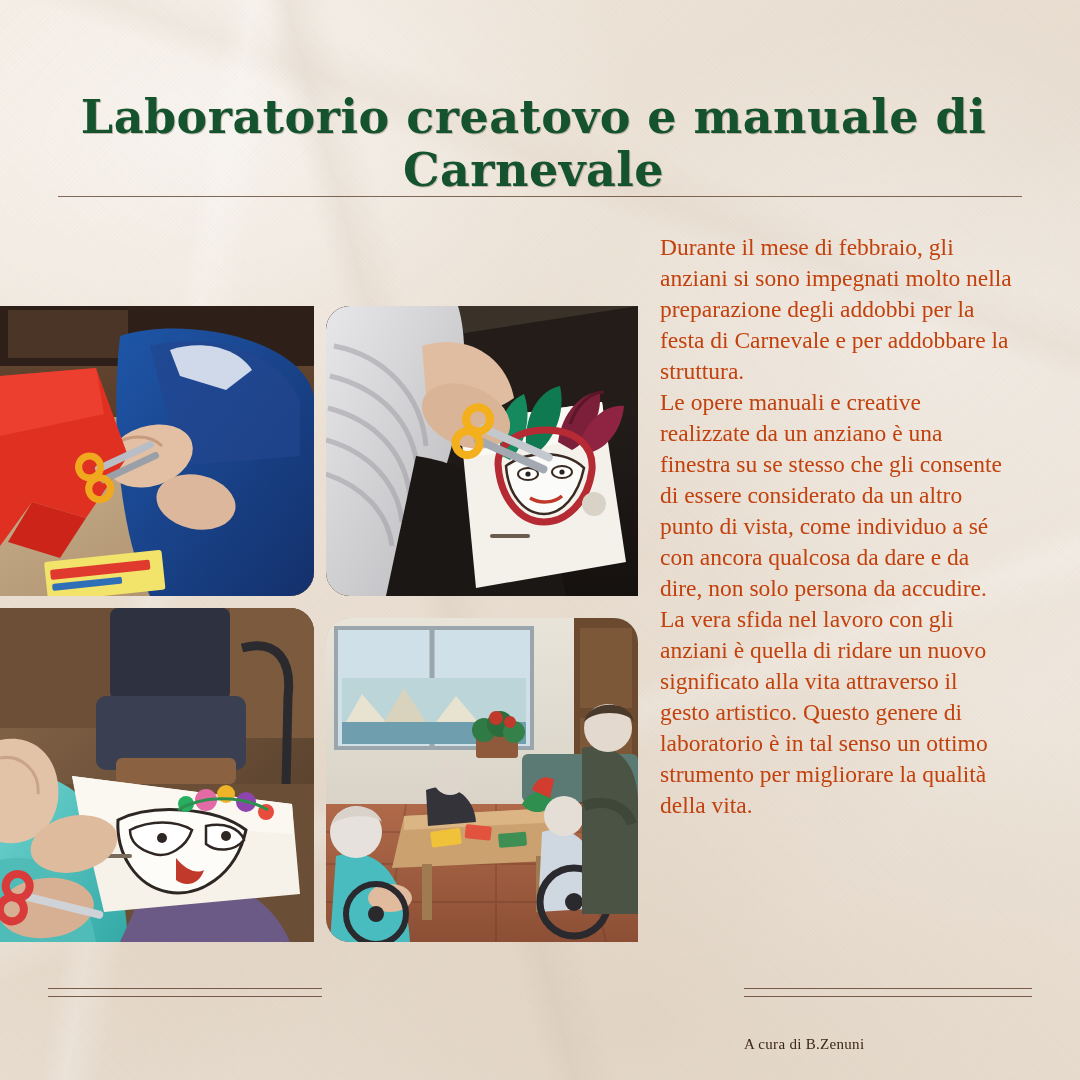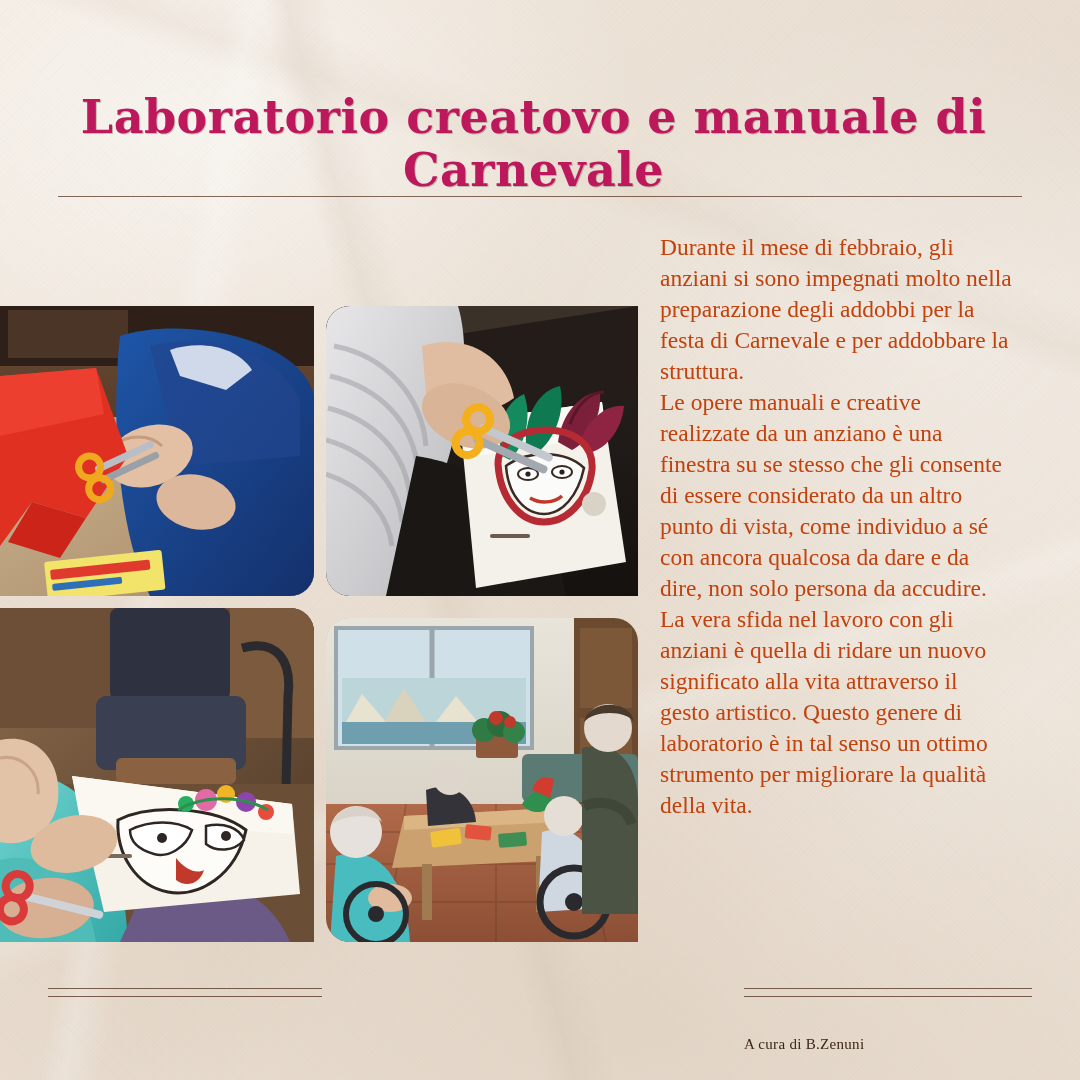--- a/index.html
+++ b/index.html
@@ -45,21 +45,21 @@
       repeating-linear-gradient(-45deg, rgba(160,140,120,.08) 0 1px, rgba(0,0,0,0) 1px 4px);
   }
 
   
   .title {
     position: absolute;
     top: 60px;
     left: 47px;
     right: 60px;
     text-align: center;
-    color: #be185d;
+    color: #14532d;
     font-family: "DejaVu Serif", serif;
     font-weight: bold;
     font-size: 46px;
     line-height: 1.15;
     letter-spacing: .5px;
     text-shadow: 1px 1px 0 rgba(58,35,23,.25);
   }
 
   .rule-top {
     position: absolute;

